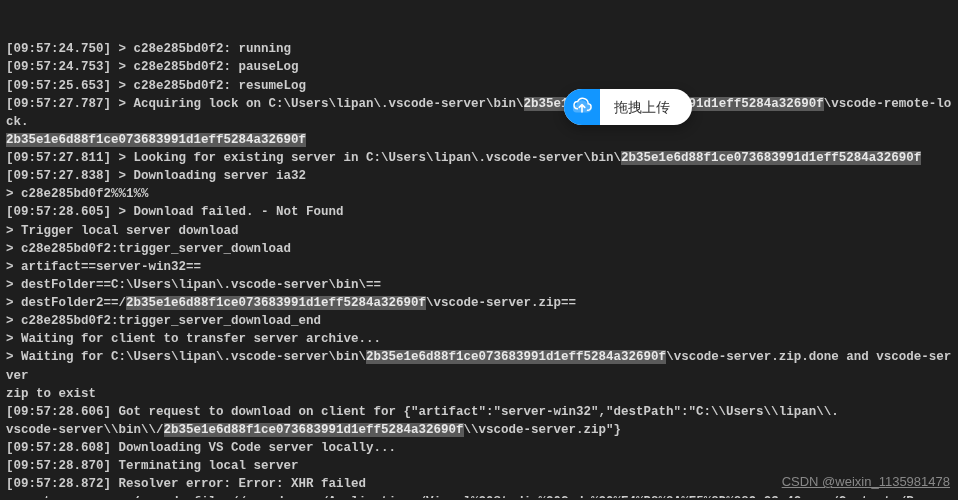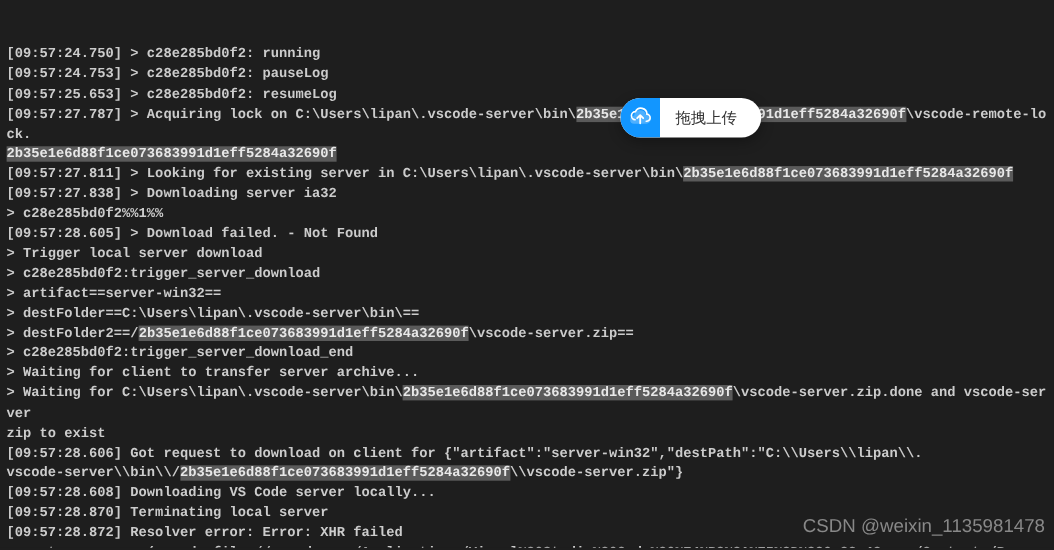--- a/index.html
+++ b/index.html
@@ -57,23 +57,24 @@
   }
   .popup .label {
     padding: 0 22px 0 14px;
     color: #333;
     white-space: nowrap;
   }
   .watermark {
     position: absolute;
     right: 8px;
     bottom: 6px;
-    font-size: 17px;
+    font-size: 13px;
     color: #888;
     font-family: -apple-system, BlinkMacSystemFont, sans-serif;
+    text-decoration: underline;
   }
 </style>
 </head>
 <body>
 
 <div class="terminal">
   <div id="lines-host"><span class="line"><span class="seg">[09:57:24.750] &gt; c28e285bd0f2: running</span></span><span class="line"><span class="seg">[09:57:24.753] &gt; c28e285bd0f2: pauseLog</span></span><span class="line"><span class="seg">[09:57:25.653] &gt; c28e285bd0f2: resumeLog</span></span><span class="line"><span class="seg">[09:57:27.787] &gt; Acquiring lock on C:\Users\lipan\.vscode-server\bin\</span><span class="seg hl">2b35e1e6d88f1ce073683991d1eff5284a32690f</span><span class="seg">\vscode-remote-lock.</span></span><span class="line"><span class="seg hl">2b35e1e6d88f1ce073683991d1eff5284a32690f</span></span><span class="line"><span class="seg">[09:57:27.811] &gt; Looking for existing server in C:\Users\lipan\.vscode-server\bin\</span><span class="seg hl">2b35e1e6d88f1ce073683991d1eff5284a32690f</span></span><span class="line"><span class="seg">[09:57:27.838] &gt; Downloading server ia32</span></span><span class="line"><span class="seg">&gt; c28e285bd0f2%%1%%</span></span><span class="line"><span class="seg">[09:57:28.605] &gt; Download failed. - Not Found</span></span><span class="line"><span class="seg">&gt; Trigger local server download</span></span><span class="line"><span class="seg">&gt; c28e285bd0f2:trigger_server_download</span></span><span class="line"><span class="seg">&gt; artifact==server-win32==</span></span><span class="line"><span class="seg">&gt; destFolder==C:\Users\lipan\.vscode-server\bin\==</span></span><span class="line"><span class="seg">&gt; destFolder2==/</span><span class="seg hl">2b35e1e6d88f1ce073683991d1eff5284a32690f</span><span class="seg">\vscode-server.zip==</span></span><span class="line"><span class="seg">&gt; c28e285bd0f2:trigger_server_download_end</span></span><span class="line"><span class="seg">&gt; Waiting for client to transfer server archive...</span></span><span class="line"><span class="seg">&gt; Waiting for C:\Users\lipan\.vscode-server\bin\</span><span class="seg hl">2b35e1e6d88f1ce073683991d1eff5284a32690f</span><span class="seg">\vscode-server.zip.done and vscode-server</span></span><span class="line"><span class="seg">zip to exist</span></span><span class="line"><span class="seg">[09:57:28.606] Got request to download on client for {"artifact":"server-win32","destPath":"C:\\Users\\lipan\\.</span></span><span class="line"><span class="seg">vscode-server\\bin\\/</span><span class="seg hl">2b35e1e6d88f1ce073683991d1eff5284a32690f</span><span class="seg">\\vscode-server.zip"}</span></span><span class="line"><span class="seg">[09:57:28.608] Downloading VS Code server locally...</span></span><span class="line"><span class="seg">[09:57:28.870] Terminating local server</span></span><span class="line"><span class="seg">[09:57:28.872] Resolver error: Error: XHR failed</span></span><span class="line"><span class="seg">    at y.onerror (vscode-</span><span class="seg link">file://vscode-app/Applications/Visual%20Studio%20Code%20%E4%B8%8A%E5%8D%889.23.42.app/Contents/Resources</span></span></div>
 
   <div class="popup">
     <span class="icon">

